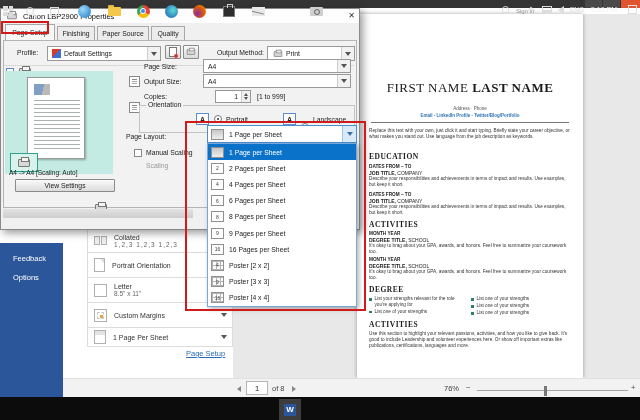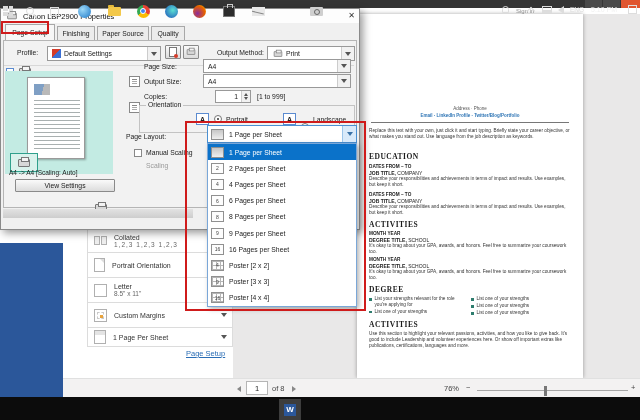--- a/index.html
+++ b/index.html
@@ -136,20 +136,21 @@
   <div class="abs topbar"></div>
   <div class="abs wc" style="left:585px;width:17px;background:#4a4a4a"></div>
   <div class="abs wc" style="left:603px;width:17px;background:#4a4a4a"></div>
   <div class="abs wc" style="left:621px;width:19px;background:#e0552f"></div>
 
   <div class="abs" style="left:0;top:8px;width:640px;height:389px;background:#fff"></div>
   <div class="abs bs-grey" style="left:233px;top:14px;width:407px;height:364px"></div>
   <div class="abs signin" style="left:516px;top:8px">Sign in</div>
 
   <div class="abs page">
+    <div class="abs" style="left:0;top:66px;width:100%;text-align:center;font-size:13px;letter-spacing:.5px;color:#1a1a1a"><span class="serif">FIRST NAME </span><span class="serif" style="font-weight:bold">LAST NAME</span></div>
     <div class="abs" style="left:0;top:92px;width:100%;text-align:center;font-size:4.5px;color:#555">Address · Phone</div>
     <div class="abs" style="left:0;top:99px;width:100%;text-align:center;font-size:4.5px;font-weight:bold;color:#2e75b5">Email · LinkedIn Profile · Twitter/Blog/Portfolio</div>
     <div class="abs" style="left:14px;top:108px;width:198px;border-top:1px solid #777"></div>
     <div class="abs rp" style="left:12px;top:114px;width:202px">Replace this text with your own, just click it and start typing. Briefly state your career objective, or what makes you stand out. Use language from the job description as keywords.</div>
 
     <div class="abs rh" style="left:12px;top:138px">EDUCATION</div>
     <div class="abs rd" style="left:12px;top:150px">DATES FROM – TO</div>
     <div class="abs rr" style="left:12px;top:156px"><b>JOB TITLE,</b><span> COMPANY</span></div>
     <div class="abs rp" style="left:12px;top:162px;width:202px">Describe your responsibilities and achievements in terms of impact and results. Use examples, but keep it short.</div>
     <div class="abs rd" style="left:12px;top:178px">DATES FROM – TO</div>
@@ -188,20 +189,22 @@
           <span class="b-dot"></span>
           <span>List one of your strengths</span>
         </div>
     </div>
 
     <div class="abs rh" style="left:12px;top:306px">ACTIVITIES</div>
     <div class="abs rp" style="left:12px;top:317px;width:202px">Use this section to highlight your relevant passions, activities, and how you like to give back. It's good to include Leadership and volunteer experiences here. Or show off important extras like publications, certifications, languages and more.</div>
   </div>
 
   <div class="abs sidebar">
+    <div class="sb-item" style="margin-top:6px">Feedback</div>
+    <div class="sb-item">Options</div>
   </div>
 
   <div class="abs" style="left:186px;top:205px;width:46px;height:13px;background:#ececec;border:1px solid #c2c2c2"></div>
 
   <div class="srow" style="top:228px;height:25px">
     <span class="ic-collated">
         <i></i>
         <i></i>
       </span>
     <span>

